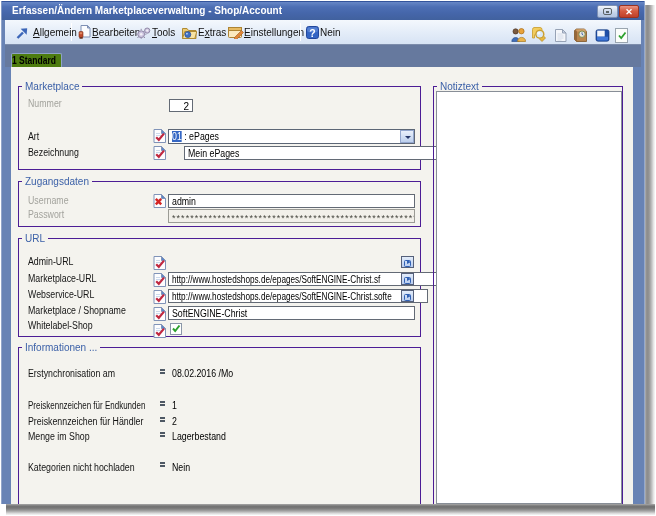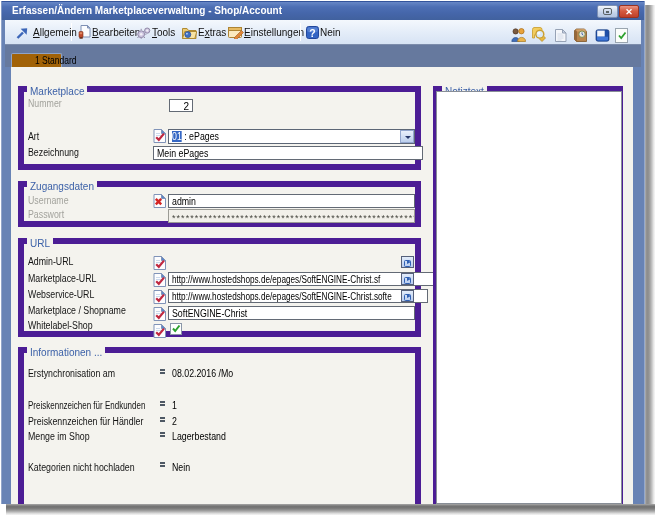--- a/index.html
+++ b/index.html
@@ -26,26 +26,26 @@
     background:linear-gradient(180deg,#ea9584 0%,#d55b40 45%,#c0402a 100%);
     color:#fff; font-size:9px; font-weight:bold; text-align:center; line-height:12px; }
   
   #menubar { left:4px; top:19px; width:636px; height:24px;
     background:linear-gradient(180deg,#f4f8fd 0%, #e3ecf8 55%, #d7e3f4 100%); }
   .mi { position:absolute; top:0; height:38px; line-height:25px; font-size:10px; color:#111; }
   .msep { position:absolute; top:3px; width:1px; height:18px; background:#bac7dd; border-right:1px solid #fff; }
   .ico { position:absolute; }
   
   #strip { left:4px; top:43px; width:636px; height:23px; background:#66799e; border-top:1px solid #7c8cab; }
-  #tab { position:absolute; left:6px; top:8px; width:51px; height:15px; background:#a16207;
+  #tab { position:absolute; left:6px; top:8px; width:51px; height:15px; background:#4d7c0f;
     border:1px solid #8fa3c6; border-bottom:none; border-radius:2px 2px 0 0;
-    font-size:10px; line-height:14px; padding-left:23px; color:#000; white-space:nowrap; }
+    font-size:10px; line-height:14px; padding-left:0; color:#000; white-space:nowrap;font-weight:bold; }
   
   #page { left:10px; top:66px; width:622px; height:437px; background:#f4f3ee; overflow:hidden; }
-  .grp { position:absolute; border:6px solid #4c1d95; }
+  .grp { position:absolute; border:1px solid #4c1d95; }
   .glab { position:absolute; top:-6px; left:3px; background:#f4f3ee; color:#3c61a8;
     font-size:10px; line-height:12px; padding:0 3px; white-space:nowrap; }
   .lblg { position:absolute; font-size:10px; color:#a3a39d; white-space:nowrap; transform:scaleX(0.88); transform-origin:0 50%; }
   .lblb { position:absolute; font-size:10px; color:#141414; white-space:nowrap; transform:scaleX(0.88); transform-origin:0 50%; }
   .tb { position:absolute; background:#fff; border:1px solid #636a75; font-size:10px;
     color:#000; line-height:12px; padding:1px 2px 0 3px; white-space:nowrap; overflow:hidden; }
   .eq { position:absolute; width:5px; height:5px; }
   .eq i { position:absolute; left:0; width:5px; height:2px; background:#4e5864; }
   .val { position:absolute; font-size:10px; color:#000; white-space:nowrap; transform:scaleX(0.88); transform-origin:0 50%; }
   .tx { display:inline-block; font-style:normal; transform:scaleX(0.88); transform-origin:0 50%; white-space:nowrap; }
@@ -178,21 +178,21 @@
       </svg>
     <div class="tb" style="left:157px;top:62px;width:247px;height:15px;border-color:#5c6676"><i class="tx"><span style="background:#3567c4;color:#fff">01</span> : ePages</i>
       <div style="position:absolute;right:0;top:0;width:14px;height:13px;background:linear-gradient(180deg,#e9f0fb,#bdd0ee);border:1px solid #93a7ce;">
         <div style="position:absolute;left:3.5px;top:4.5px;width:0;height:0;border:3px solid transparent;border-top:3.8px solid #26386a;"></div>
       </div>
     </div>
     <span class="lblb" style="left:17px;top:80px">Bezeichnung</span>
     <svg class="ico" width="14" height="15" viewBox="0 0 14 15" style="left:142px;top:79px">
         <use href="#docck"></use>
       </svg>
-    <div class="tb" style="left:142px;top:79px;width:270px;height:14px"><i class="tx">Mein ePages</i></div>
+    <div class="tb" style="left:173px;top:79px;width:270px;height:14px"><i class="tx">Mein ePages</i></div>
 
     <div class="grp" style="left:7px;top:114px;width:403px;height:46px">
         <span class="glab">Zugangsdaten</span>
       </div>
     <span class="lblg" style="left:17px;top:128px">Username</span>
     <svg class="ico" width="14" height="15" viewBox="0 0 14 15" style="left:142px;top:127px">
         <use href="#docx"></use>
       </svg>
     <div class="tb" style="left:157px;top:127px;width:247px;height:14px"><i class="tx">admin</i></div>
     <span class="lblg" style="left:17px;top:142px">Passwort</span>

